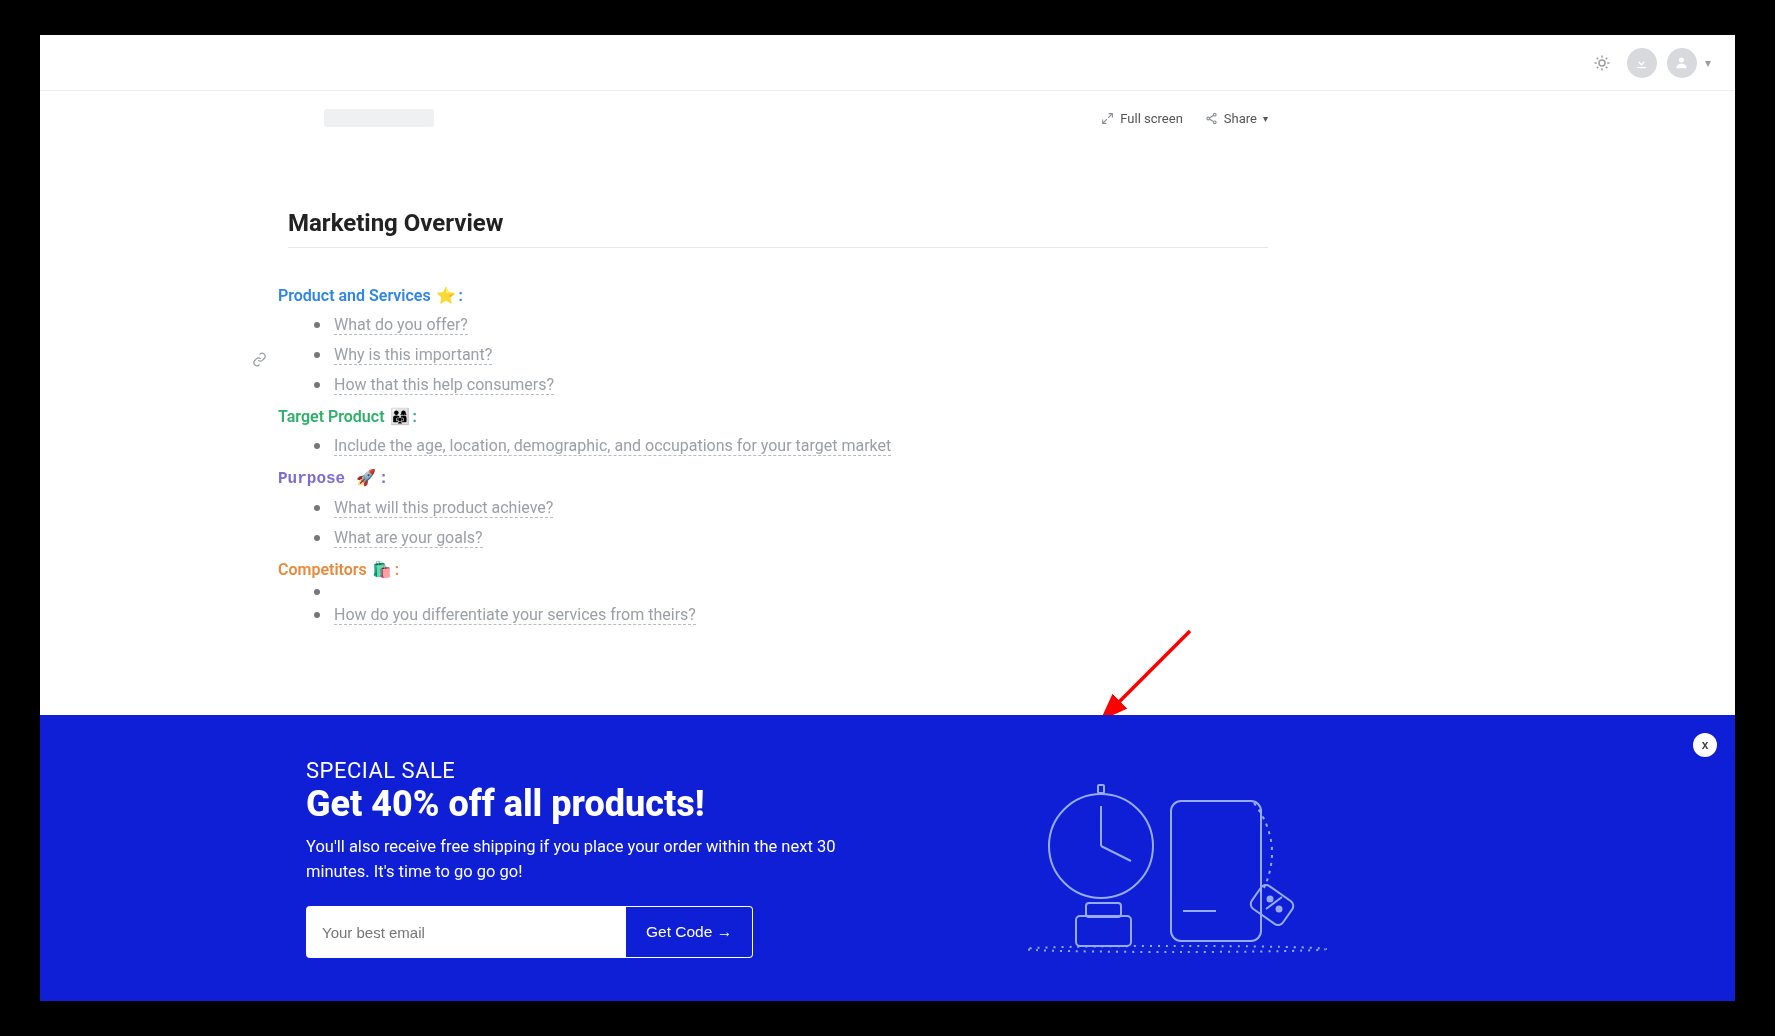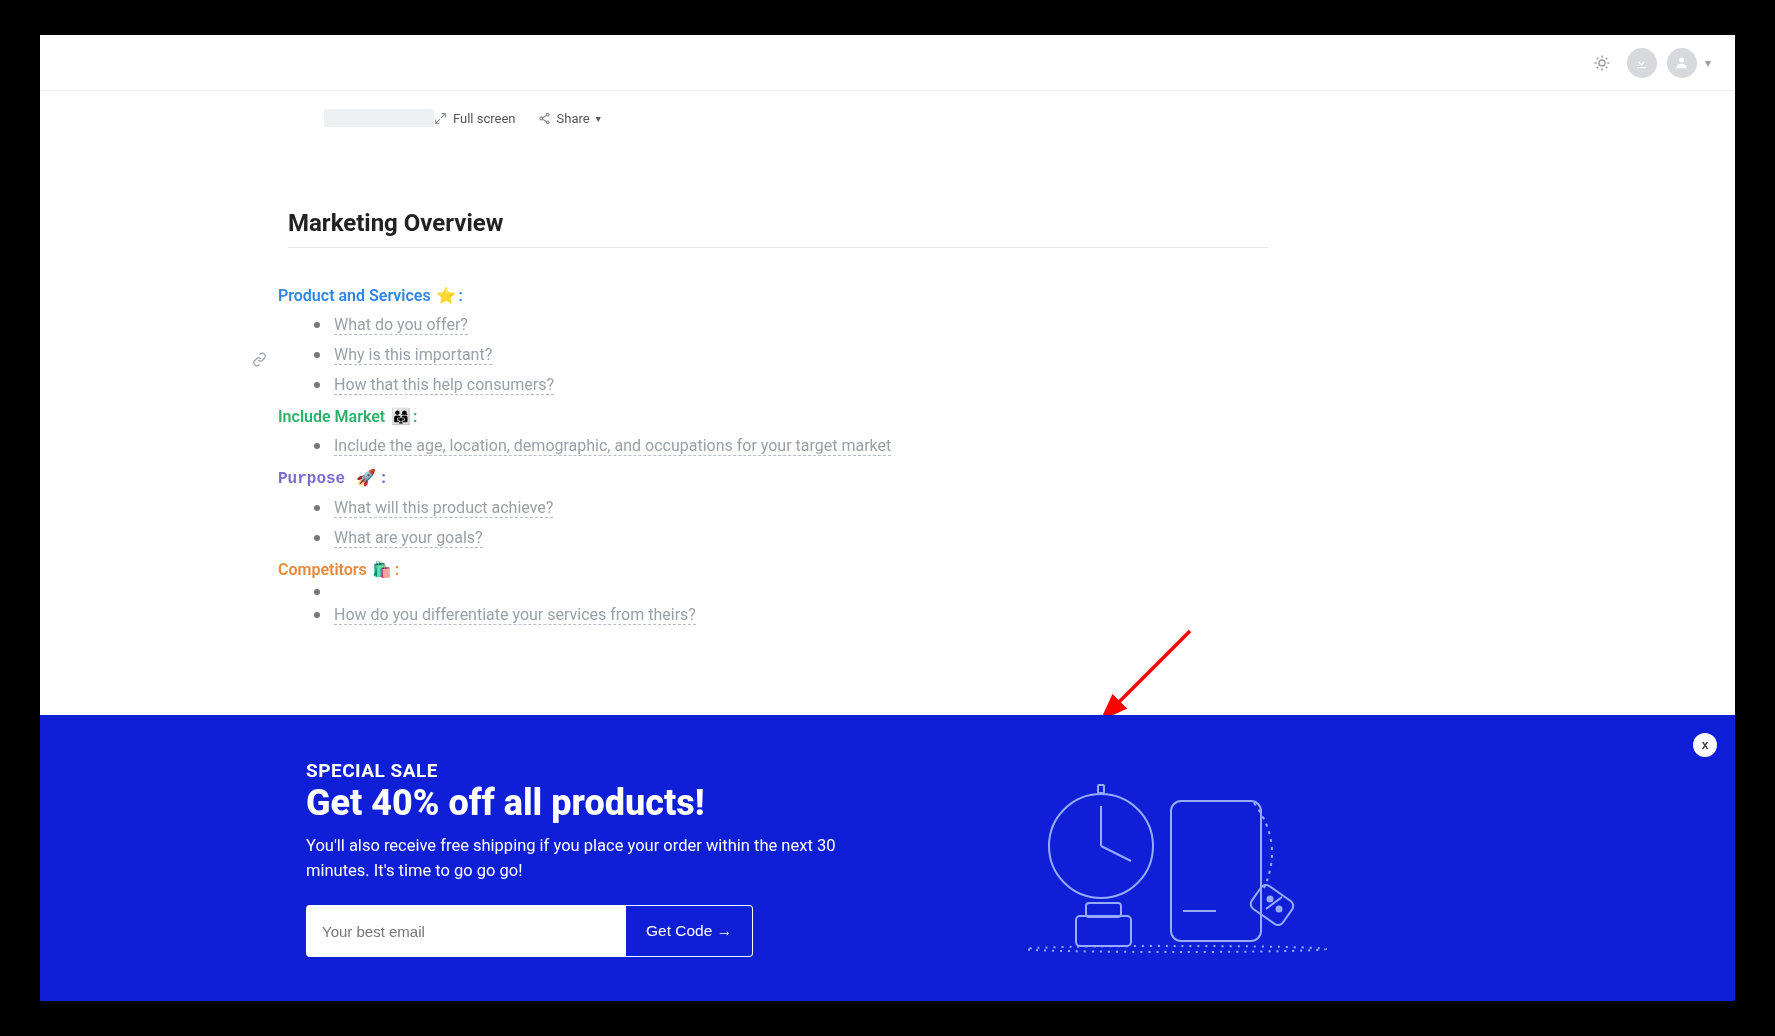--- a/index.html
+++ b/index.html
@@ -52,21 +52,21 @@
     justify-content: center;
   }
   .topbar .caret { font-size: 12px; color: #9aa0a6; margin-left: -2px; }
   .doc-area {
     padding: 18px 0 0 0;
   }
   .doc-top {
     width: 980px;
     margin-left: 248px;
     display: flex;
-    justify-content: flex-start;
+    justify-content: space-between;
     align-items: center;
     padding-bottom: 4px;
     padding-left: 36px;
   }
   .doc-path-skel {
     width: 110px; height: 18px; background: #eef0f2; border-radius: 3px;
   }
   .doc-actions { display: flex; align-items: center; gap: 22px; font-size: 13px; color: #555; }
   .doc-action { display: inline-flex; align-items: center; gap: 6px; cursor: pointer; }
   .doc-title {
@@ -123,21 +123,21 @@
     left: 0; right: 0; bottom: 0;
     height: 286px;
     background: #0e1fd6;
     color: #fff;
     display: flex;
     align-items: center;
     padding-left: 266px;
     gap: 150px;
   }
   .banner .text { max-width: 560px; }
-  .banner .eyebrow { font-size: 19px; font-weight: 700; letter-spacing: .5px; }
+  .banner .eyebrow { font-size: 22px; font-weight: 400; letter-spacing: .5px; }
   .banner h2 { font-size: 36px; font-weight: 800; margin-bottom: 10px; }
   .banner p { font-size: 16.5px; line-height: 1.5; margin-bottom: 22px; }
   .banner .optin { display: flex; height: 52px; }
   .banner .optin input {
     width: 320px; border: none; outline: none;
     padding: 0 16px; font-size: 15px; color: #000000;
     border-radius: 4px 0 0 4px;
   }
   .banner .optin button {
     border: 1.5px solid #fff; background: transparent; color: #fff;
@@ -239,21 +239,21 @@
             <span class="dot"></span>
             <a>Why is this important?</a>
           </li>
         <li>
             <span class="dot"></span>
             <a>How that this help consumers?</a>
           </li>
       </ul>
 
       <div class="sect-head c-green">
-        <span>Include Market</span>
+        <span>Target Product</span>
         <span class="emoji">👨‍👩‍👧</span><span>:</span>
       </div>
       <ul class="bullet-list">
         <li>
             <span class="dot"></span>
             <a>Include the age, location, demographic, and occupations for your target market</a>
           </li>
       </ul>
 
       <div class="sect-head c-purple">

